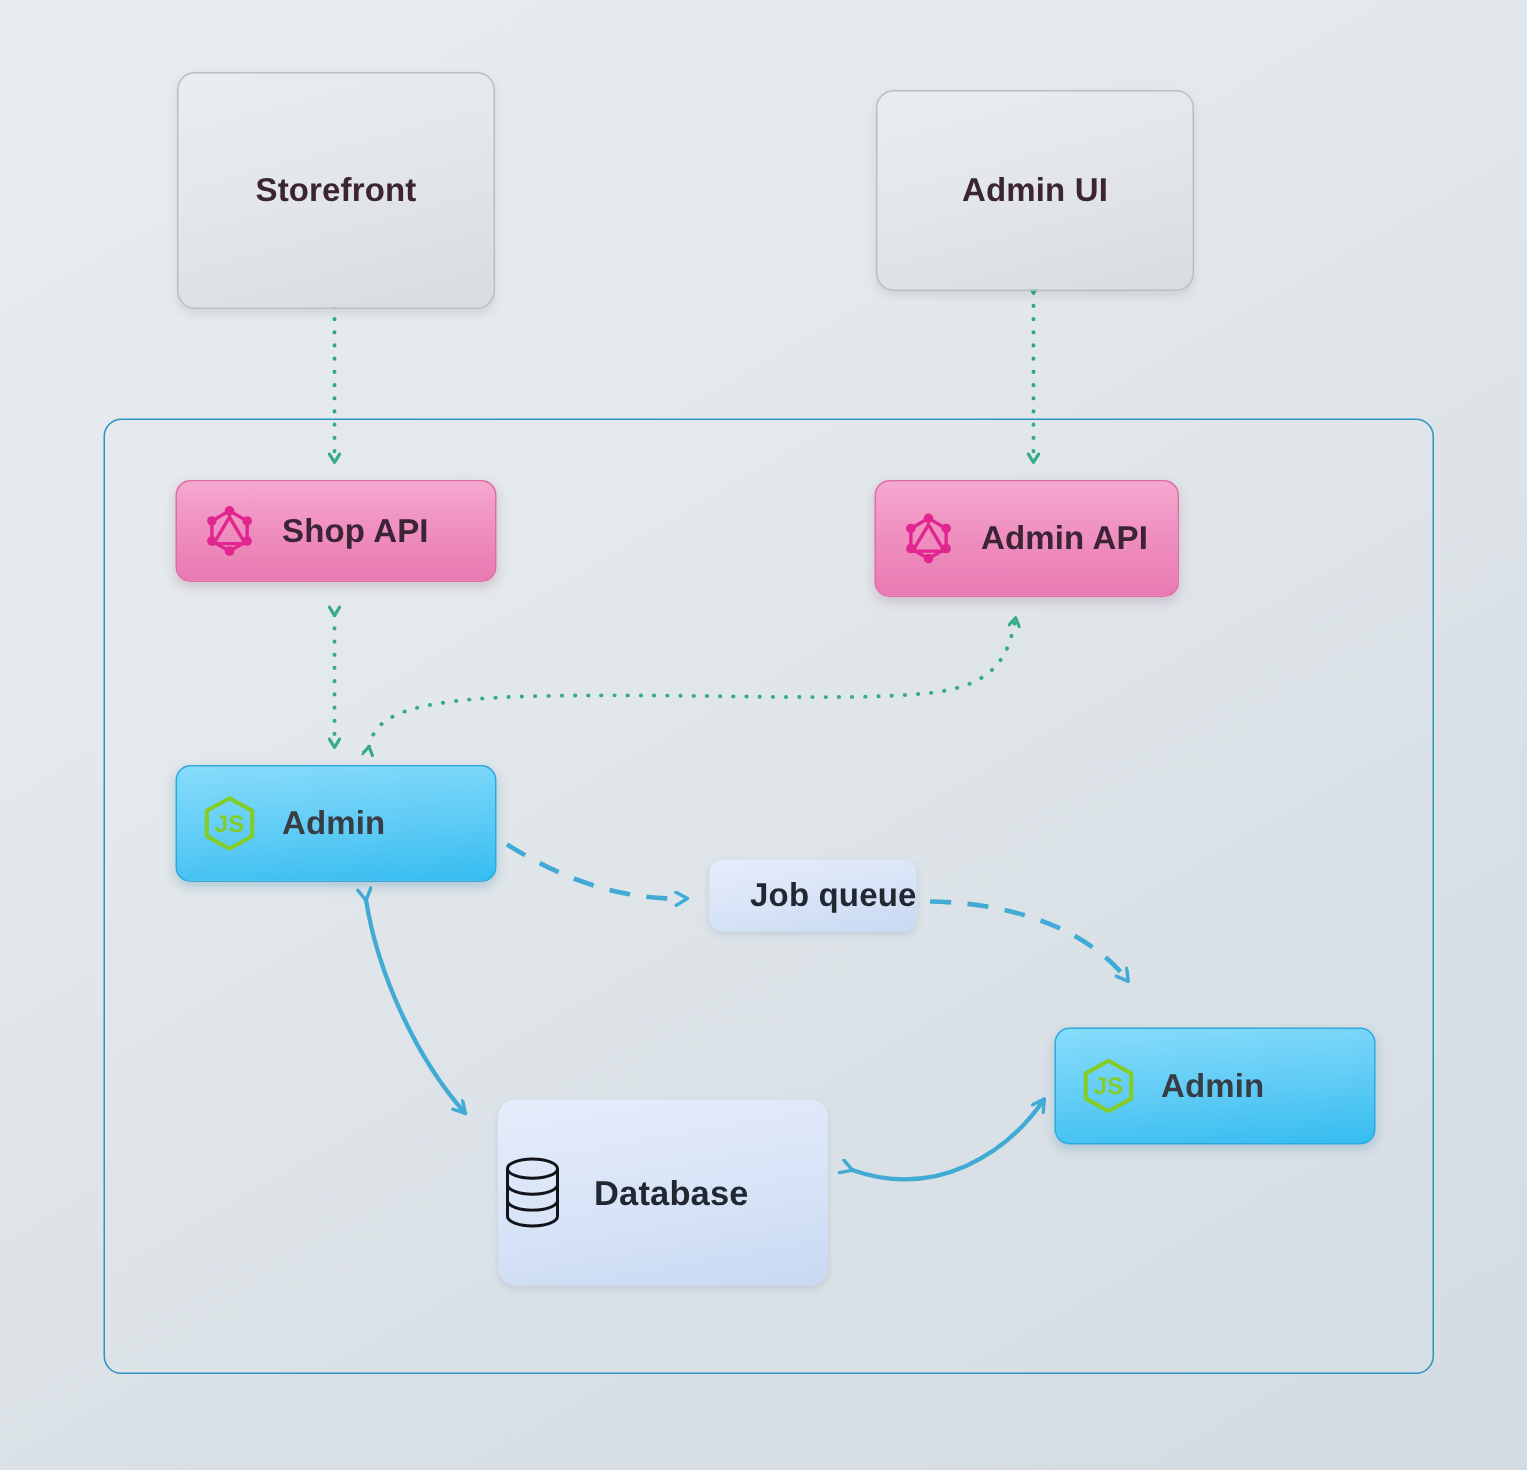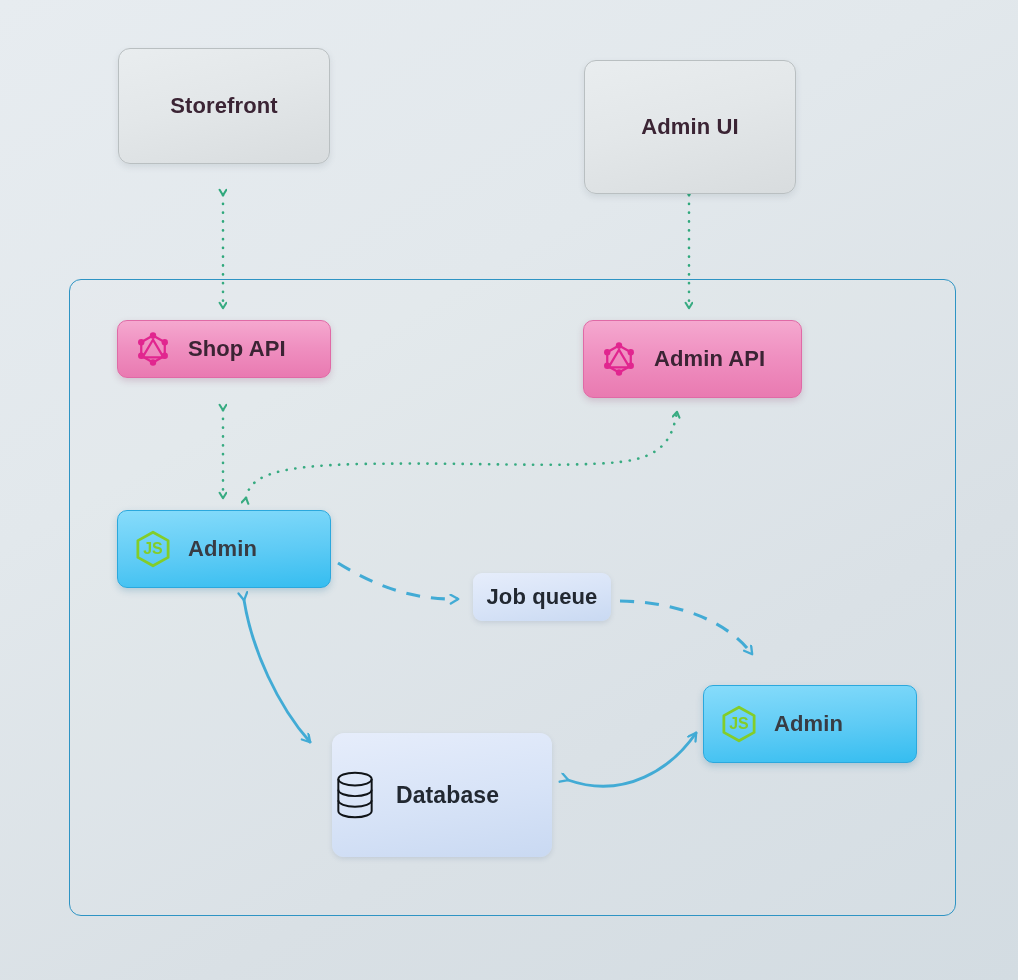--- a/index.html
+++ b/index.html
@@ -84,20 +84,21 @@
   }
 
   
   .node-plain {
     background: linear-gradient(170deg, #e6edfb 0%, #d7e3f7 55%, #c9d9f2 100%);
     border: none;
     border-radius: 9px;
     box-shadow: 0 2px 5px rgba(90, 110, 145, 0.18);
     color: #222831;
     font-size: 22px;
+    justify-content: flex-end;
   }
   .node-store {
     gap: 18px;
     justify-content: flex-start;
     border-radius: 12px;
     font-size: 23px;
   }
 
   .boundary {
     position: absolute;
@@ -151,49 +152,49 @@
 
     <g>
       <path d="M244,600 C252,650 278,706 310,742" fill="none" stroke="#3aa8d4" stroke-width="2.9" stroke-linecap="round" marker-start="url(#blueArrow)" marker-end="url(#blueArrow)"></path>
     </g>
 
     <g>
       <path d="M568,780 C625,800 672,768 696,733" fill="none" stroke="#3aa8d4" stroke-width="2.9" stroke-linecap="round" marker-start="url(#blueArrow)" marker-end="url(#blueArrow)"></path>
     </g>
   </svg>
 
-  <div class="node node-external" style="left:118px; top:48px; width:212px; height:116px;">
+  <div class="node node-external" style="left:118px; top:48px; width:212px; height:158px;">
     <span class="label">Storefront</span>
   </div>
 
   <div class="node node-external" style="left:584px; top:60px; width:212px; height:134px;">
     <span class="label">Admin UI</span>
   </div>
 
-  <div class="node node-api" style="left:117px; top:320px; width:214px; height:58px;">
+  <div class="node node-api" style="left:117px; top:320px; width:214px; height:68px;">
     <span class="nicon">
       <svg width="42" height="42" viewBox="0 0 100 100">
         <g stroke="#e1268f" stroke-width="5.4" fill="none">
           <path d="M50 18 L22 34 L22 66 L50 82 L78 66 L78 34 Z"></path>
           <path d="M50 28 L25 70 L75 70 Z"></path>
         </g>
         <g fill="#e1268f">
           <circle cx="50" cy="18" r="7.6"></circle>
           <circle cx="22" cy="34" r="7.6"></circle>
           <circle cx="78" cy="34" r="7.6"></circle>
           <circle cx="22" cy="66" r="7.6"></circle>
           <circle cx="78" cy="66" r="7.6"></circle>
           <circle cx="50" cy="82" r="7.6"></circle>
         </g>
       </svg>
     </span>
     <span class="label">Shop API</span>
   </div>
 
-  <div class="node node-api" style="left:583px; top:320px; width:219px; height:78px;">
+  <div class="node node-api" style="left:583px; top:320px; width:203px; height:78px;">
     <span class="nicon">
       <svg width="42" height="42" viewBox="0 0 100 100">
         <g stroke="#e1268f" stroke-width="5.4" fill="none">
           <path d="M50 18 L22 34 L22 66 L50 82 L78 66 L78 34 Z"></path>
           <path d="M50 28 L25 70 L75 70 Z"></path>
         </g>
         <g fill="#e1268f">
           <circle cx="50" cy="18" r="7.6"></circle>
           <circle cx="22" cy="34" r="7.6"></circle>
           <circle cx="78" cy="34" r="7.6"></circle>

